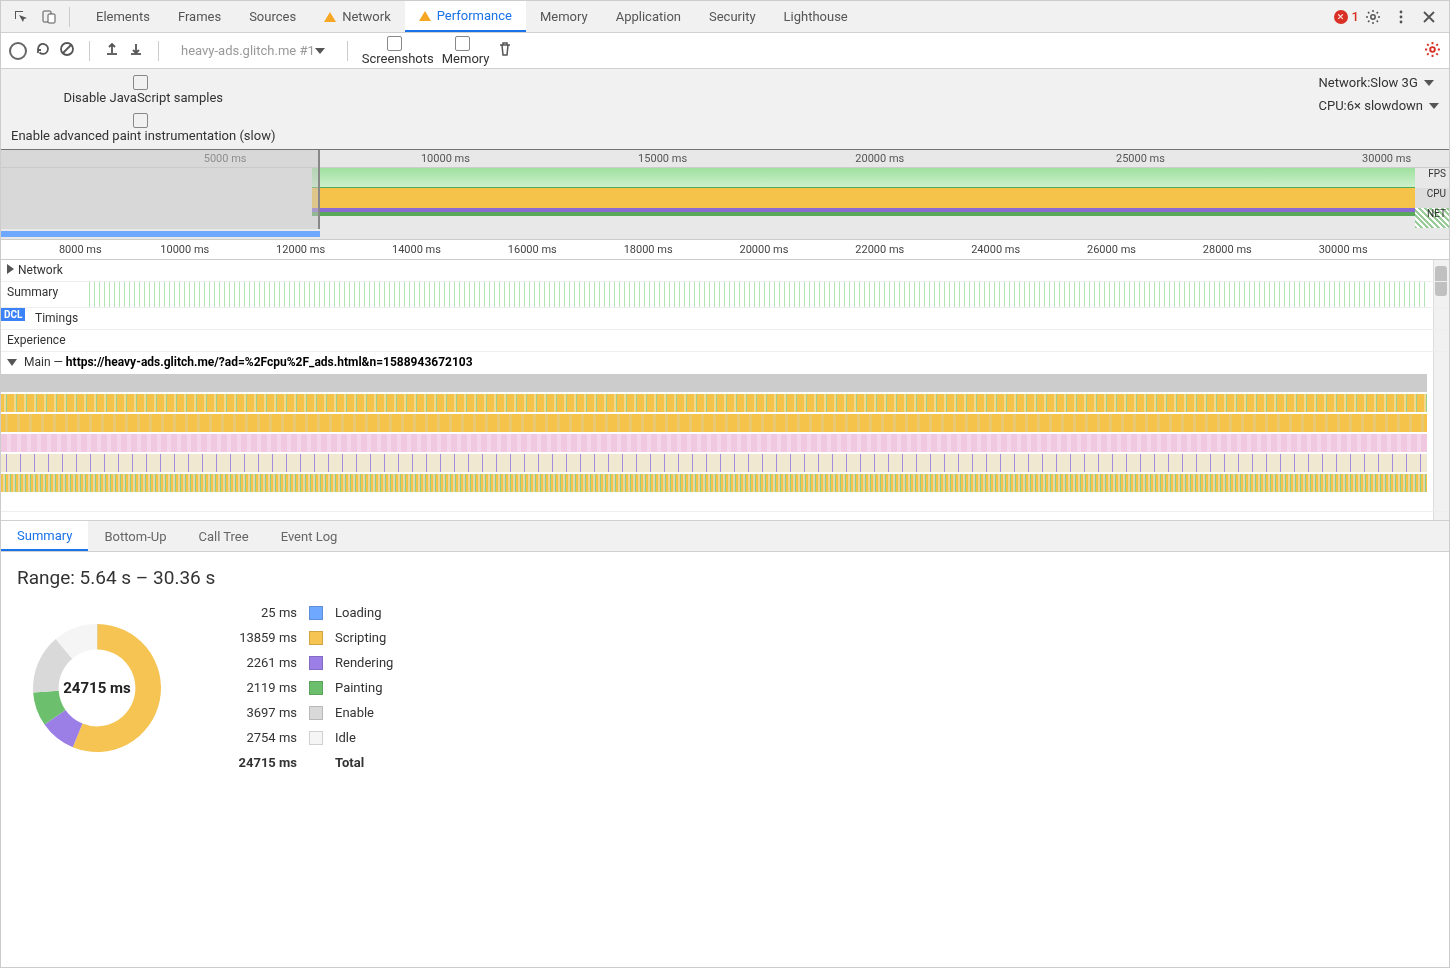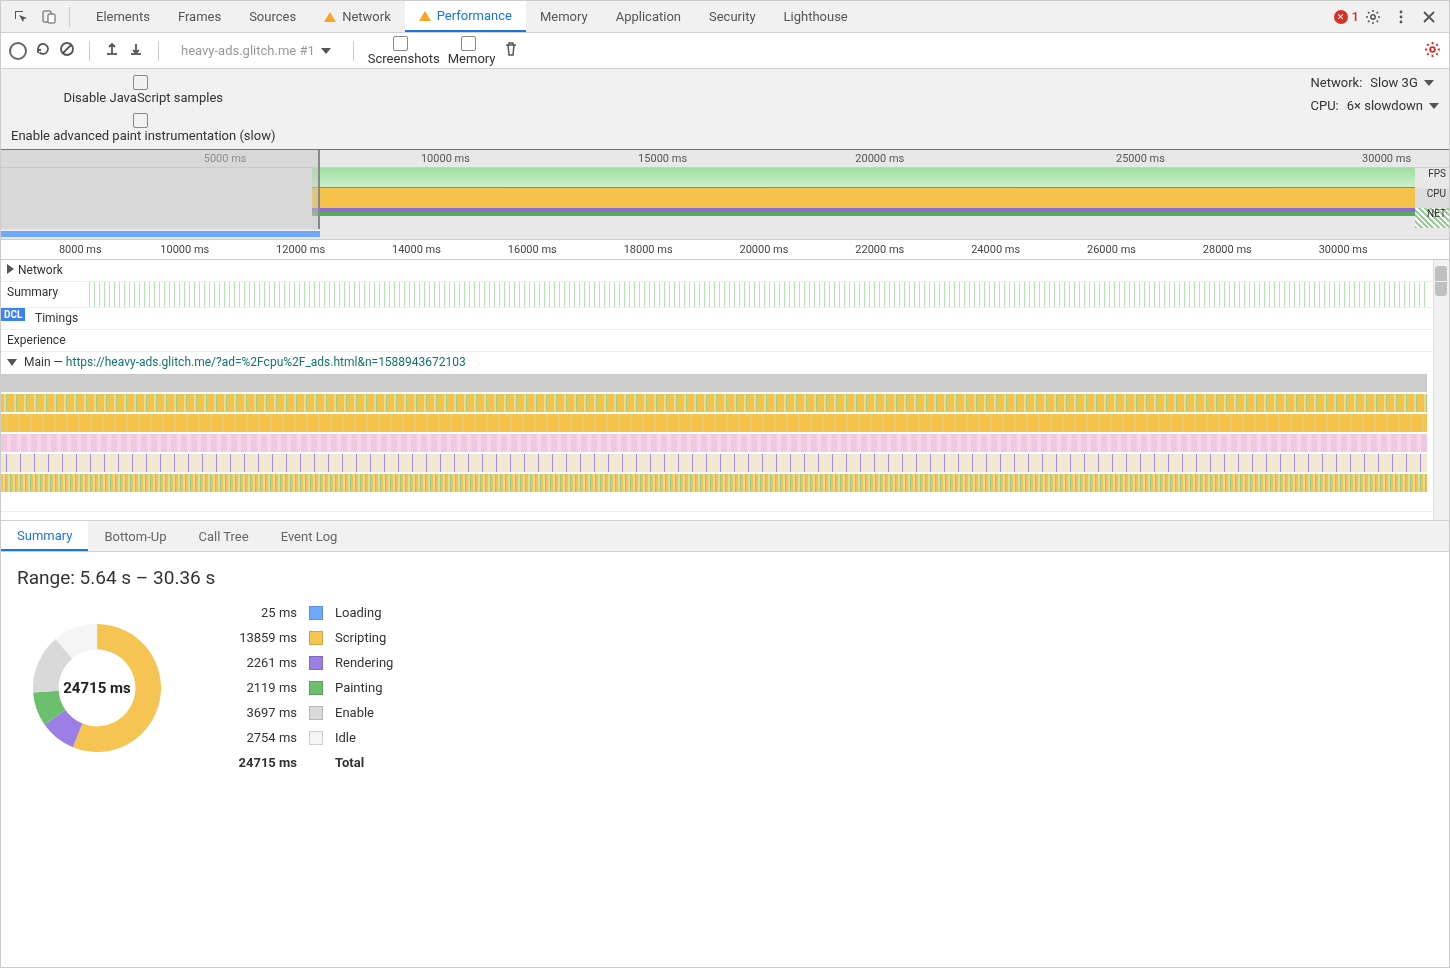--- a/index.html
+++ b/index.html
@@ -15,29 +15,29 @@
 .tab.active { color:#1a73e8; border-bottom: 2px solid #1a73e8; background:#fff; }
 .warn-tri { width:0;height:0;border-left:6px solid transparent;border-right:6px solid transparent;border-bottom:10px solid #f5a623; position:relative; }
 .spacer { flex:1; }
 .err-badge { display:flex; align-items:center; gap:4px; color:#d93025; font-weight:500; }
 .err-dot { width:14px;height:14px;border-radius:50%;background:#d93025;color:#fff;display:flex;align-items:center;justify-content:center;font-size:9px;position:relative; }
 .err-dot::before { content:"✕"; font-size:9px; }
 
 
 .toolbar { height:36px; border-bottom:1px solid #d0d0d0; display:flex; align-items:center; padding:0 8px; background:#fff; gap:8px; }
 .circle-btn { width:18px;height:18px;border-radius:50%;border:2px solid #666; }
-.recording-select { color:#999; display:flex; align-items:center; gap:6px; padding:0 8px; }
+.recording-select { color:#999; display:flex; align-items:center; padding:0 8px; }
 .chk { width:15px;height:15px; border:1px solid #888; border-radius:2px; margin-right:6px; }
 .gear-red { color:#d93025; }
 
 
 .options { background:#f1f1f1; padding:6px 10px; border-bottom:1px solid #737373; display:flex; }
 .options-left { display:flex; flex-direction:column; gap:8px; }
 .options-right { margin-left:auto; display:flex; flex-direction:column; gap:8px; align-items:flex-start; }
-.opt-row { display:flex; align-items:center; gap:8px; color:#333; }
+.opt-row { display:flex; align-items:center; color:#333; }
 .sel { display:flex; align-items:center; gap:6px; color:#333; }
 .caret { width:0;height:0;border-left:5px solid transparent;border-right:5px solid transparent;border-top:6px solid #555; }
 
 
 .overview { height:90px; border-bottom:1px solid #ccc; position:relative; background:#e8e8e8; }
 .overview .ruler { height:18px; background:#e8e8e8; border-bottom:1px solid #ccc; position:relative; }
 .overview .ruler .tick { position:absolute; top:2px; font-size:11px; color:#555; }
 .overview .chart-area { position:absolute; top:18px; left:0; right:34px; bottom:10px; }
 .overview .sel-window { position:absolute; top:0; bottom:10px; background:rgba(200,200,200,0.5); border-right:2px solid #888; }
 .overview .labels { position:absolute; right:0; top:18px; width:34px; display:flex; flex-direction:column; }
@@ -83,21 +83,21 @@
 .donut-center { position:absolute; top:50%; left:50%; transform:translate(-50%,-50%); font-weight:700; font-size:15px; color:#222; }
 .legend { display:grid; grid-template-columns: auto auto auto; gap:10px 12px; align-items:center; }
 .legend .ms { text-align:right; color:#333; min-width:80px; }
 .legend .sw { width:14px; height:14px; border:1px solid rgba(0,0,0,0.15); }
 .legend .lbl { color:#333; }
 
 .dcl-badge { position:absolute; left:0; top:0; background:#3b82f6; color:#fff; font-size:10px; padding:1px 3px;font-weight:bold; }
 .scrollbar-v { position:absolute; right:0; top:0; width:16px; height:100%; background:#f1f1f1; border-left:1px solid #ddd; }
 .scroll-thumb { position:absolute; right:2px; width:12px; background:#c0c0c0; border-radius:3px; }
 
-.main-url { font-size:12px; color:#0f766e; }
+.main-url { font-size:12px; color:#000000;font-weight:bold; }
 </style>
 </head>
 <body>
 
 <div class="tabbar">
   <div class="icon-btn">
     <svg width="16" height="16" viewBox="0 0 16 16">
         <path d="M2 2h8v1H3v7H2z" fill="#555"></path>
         <path d="M6 6l8 3-3 1-1 3z" fill="#555"></path>
       </svg>

